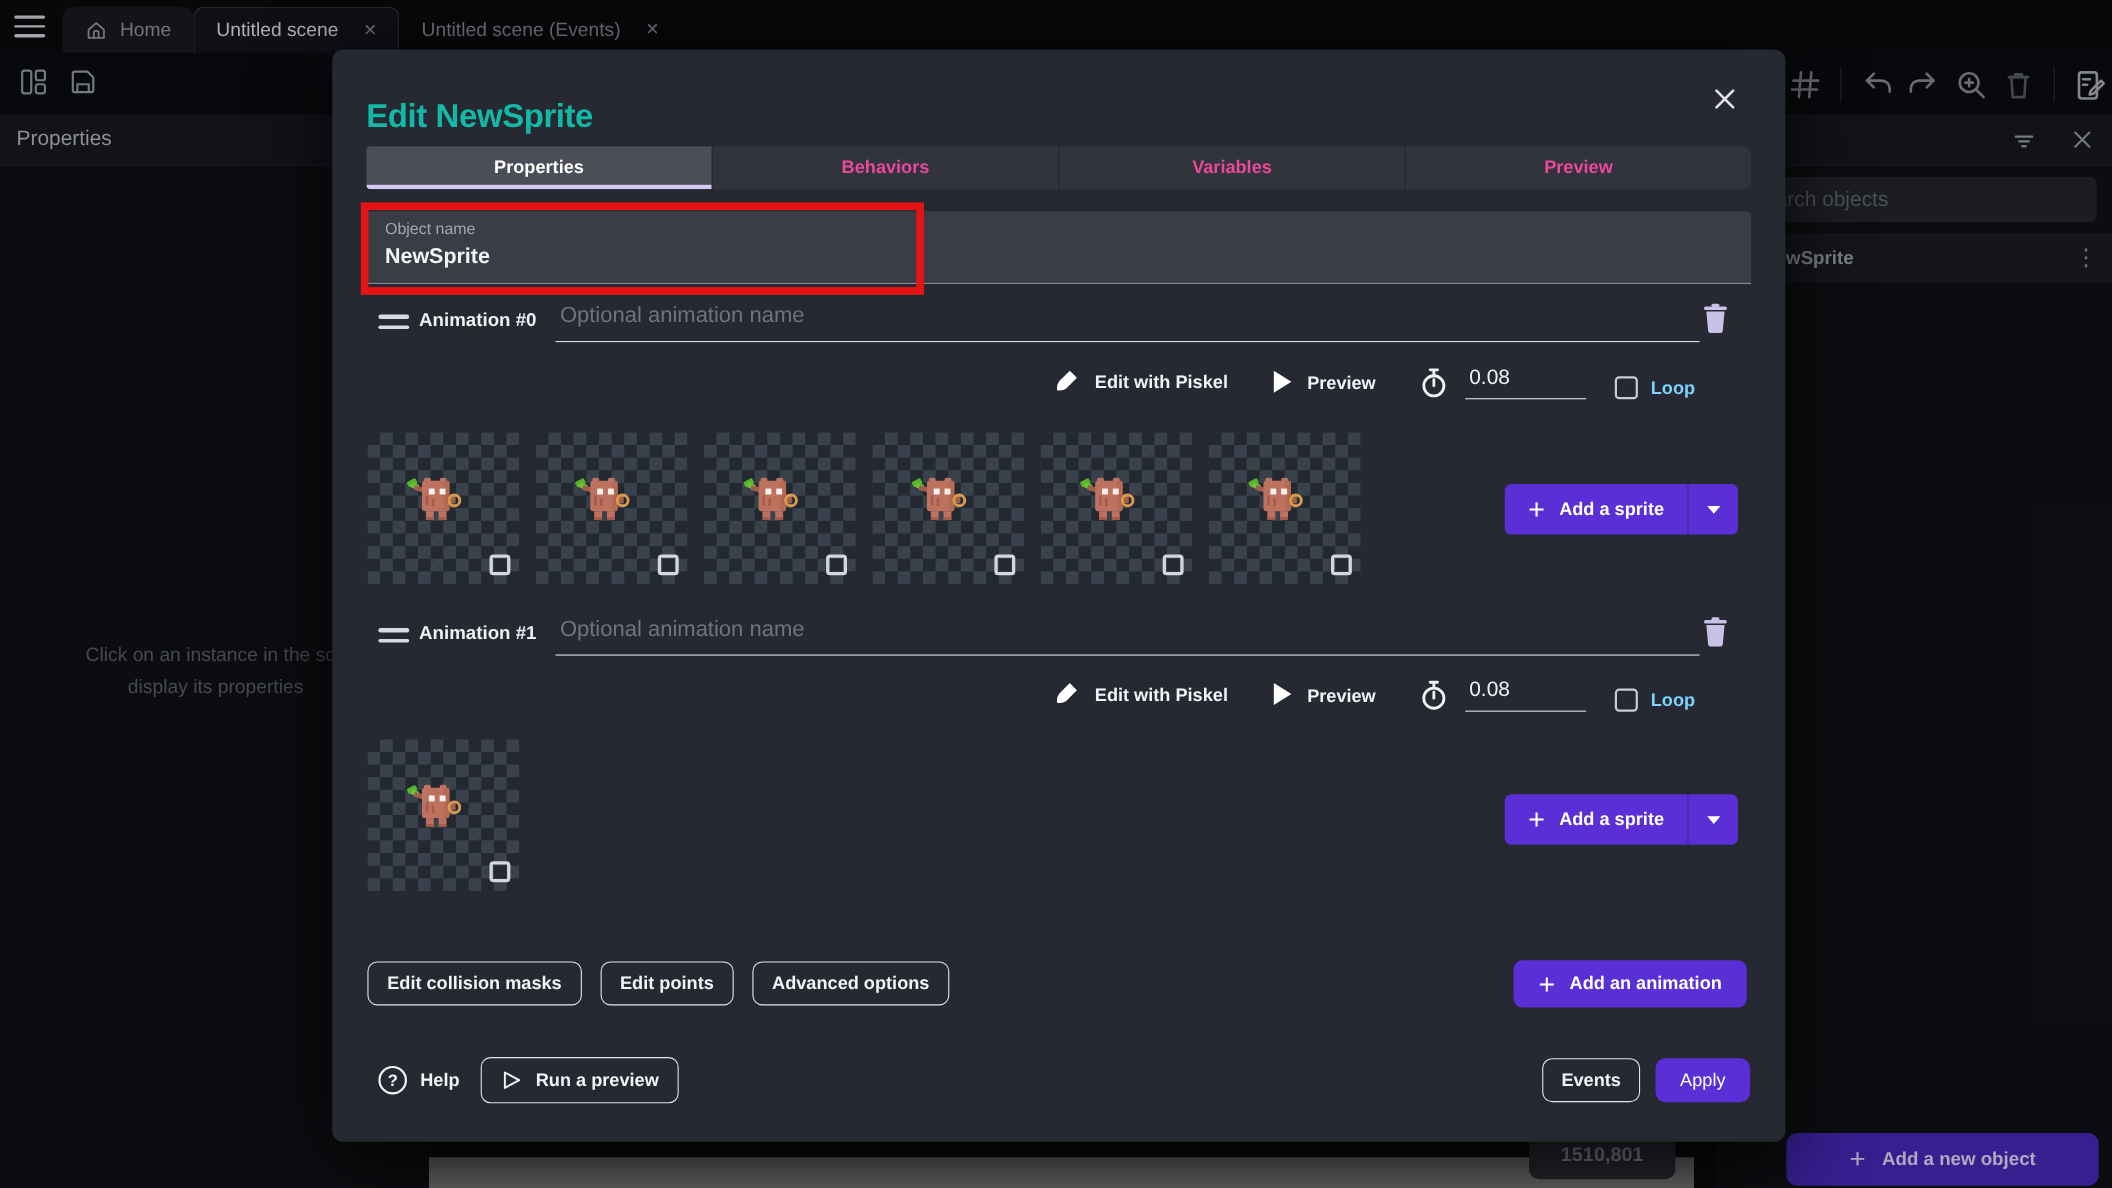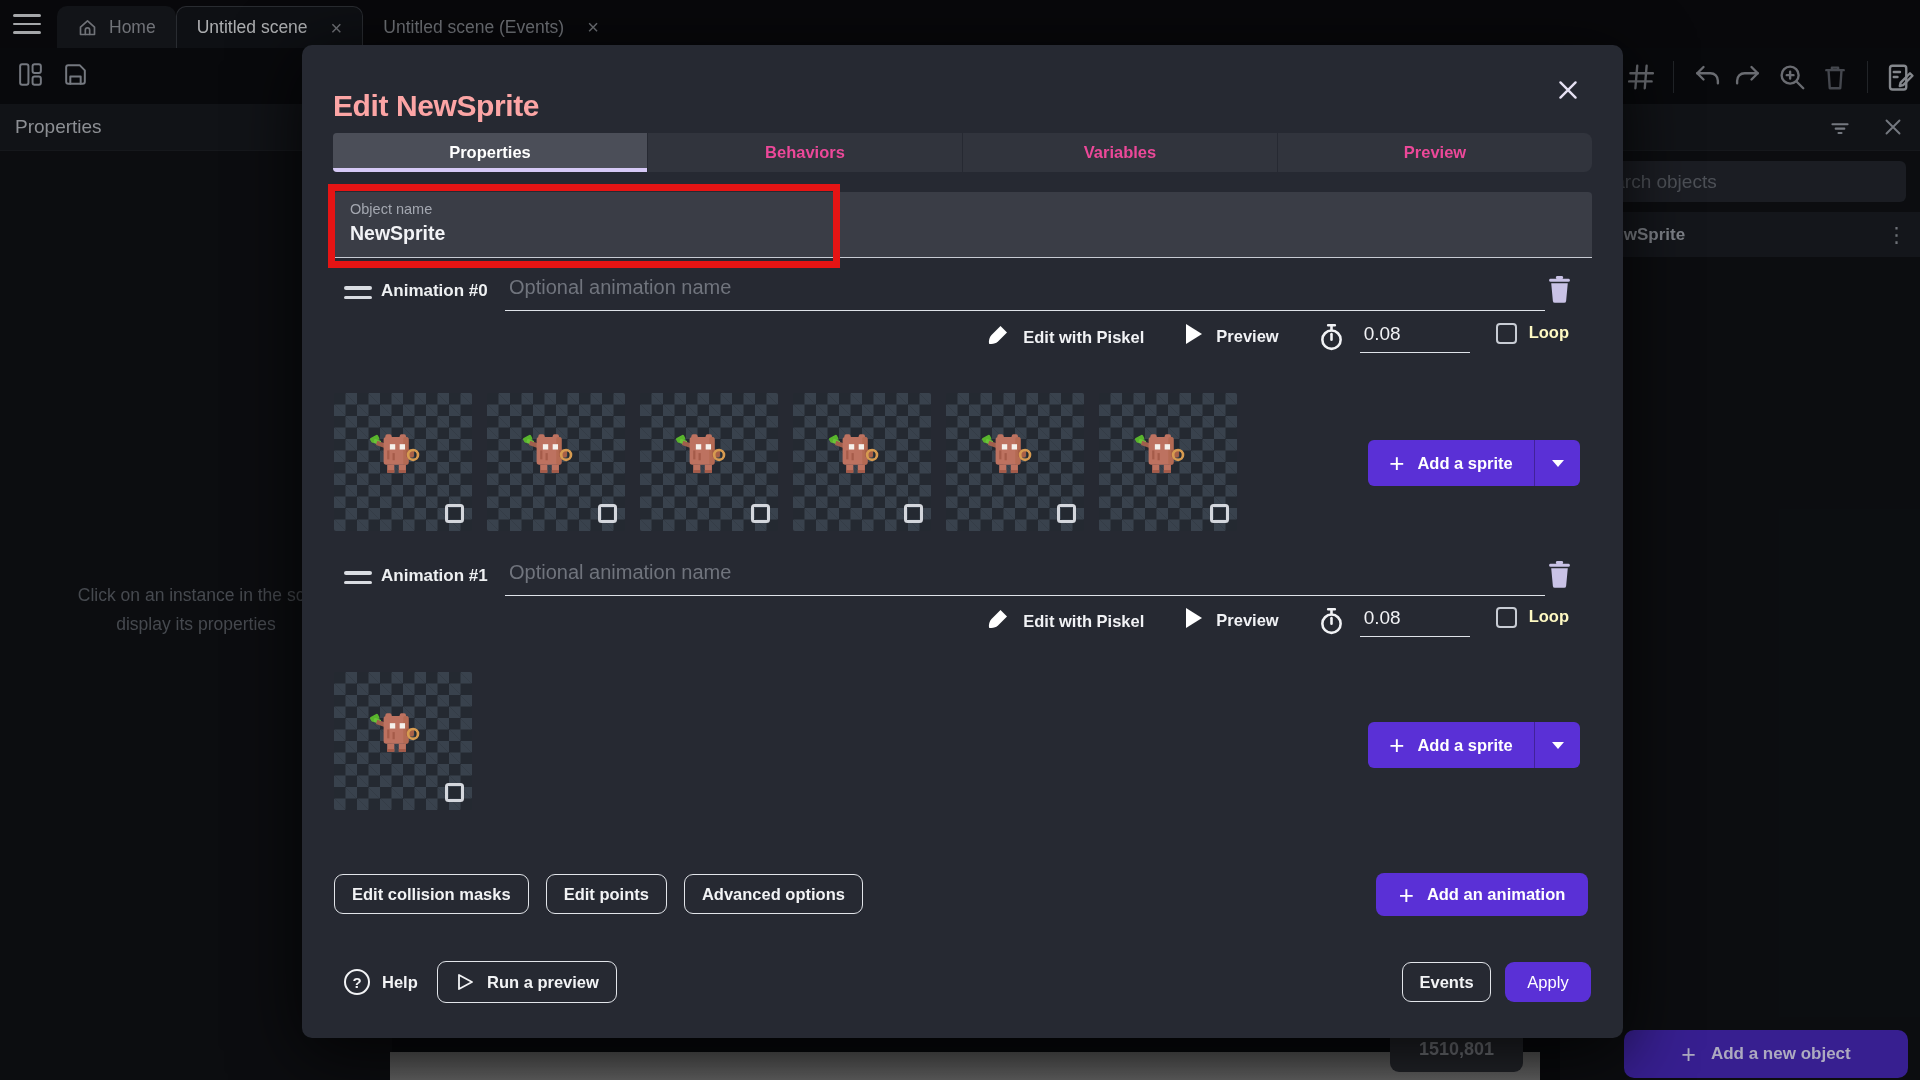--- a/index.html
+++ b/index.html
@@ -42,21 +42,21 @@
   
   .canvas-strip { position:absolute; left:390px; top:1052px; width:1150px; height:28px; background:linear-gradient(180deg,#6b6b6b,#7e7e7e); }
   .coords-badge { position:absolute; left:1390px; top:1026px; width:133px; height:46px; background:#2b2d34; border-radius:9px; color:#8f939a; font-weight:700; font-size:18px; display:flex; align-items:center; justify-content:center; }
   .add-new-object { position:absolute; left:1624px; top:1030px; width:284px; height:48px; background:var(--accent_dim,#4527b5); border-radius:10px; color:#d9d5f0; font-weight:700; font-size:17px; display:flex; align-items:center; justify-content:center; gap:15px; }
   .add-new-object .plus { font-size:25px; font-weight:400; }
 
   .overlay { position:absolute; inset:0; background:rgba(0,0,0,0.2); z-index:10; }
 
   
   .dialog { position:absolute; left:302px; top:45px; width:1321px; height:993px; background:var(--dialog_bg,#262932); border-radius:10px; box-shadow:0 14px 70px rgba(0,0,0,0.8); z-index:20; }
-  .dlg-title { position:absolute; left:31px; top:44px; font-size:30px; font-weight:700; letter-spacing:-0.4px; color:#fca5a5; }
+  .dlg-title { position:absolute; left:31px; top:44px; font-size:30px; font-weight:700; letter-spacing:-0.4px; color:#14b8a6; }
   .dlg-close { position:absolute; left:1247px; top:26px; width:38px; height:38px; display:flex; align-items:center; justify-content:center; color:#e6e1f3; }
   .dlg-tabs { position:absolute; left:31px; top:88px; width:1259px; height:39px; display:flex; background:#31343d; border-radius:4px 8px 8px 4px; overflow:hidden; }
   .dlg-tab { flex:1; display:flex; align-items:center; justify-content:center; font-weight:700; font-size:16.5px; color:#ec4899; position:relative; }
   .dlg-tab + .dlg-tab { border-left:1px solid #262932; }
   .dlg-tab.active { background:#4b4e58; color:#ffffff; }
   .dlg-tab.active::after { content:""; position:absolute; left:0; right:0; bottom:0; height:4px; background:var(--tab_underline,#d6c9f6); }
 
   .name-field { position:absolute; left:31px; top:147px; width:1259px; height:66px; background:#3a3d46; border-bottom:1px solid #c7cbd3; border-radius:4px 4px 0 0; padding:9px 17px 0; }
   .name-field label { display:block; font-size:14.5px; color:#a3a7b0; }
   .name-field input { width:100%; background:transparent; border:none; color:#f2f3f6; font-size:19.5px; font-weight:700; padding-top:5px; }
@@ -64,27 +64,27 @@
 
   .anim-head { position:absolute; left:31px; width:1259px; height:44px; }
   .drag { position:absolute; left:11px; top:13px; width:28px; }
   .drag i { display:block; height:3.6px; border-radius:2px; background:#d9dce2; margin-bottom:6px; }
   .anim-title { position:absolute; left:48px; top:8px; font-weight:700; font-size:17px; color:#eef0f2; white-space:nowrap; }
   .anim-name { position:absolute; left:172px; top:0; width:1040px; height:38px; background:transparent; border:none; border-bottom:1.5px solid #dfe3e9; color:#e8eaee; font-size:20px; padding:0 4px 8px; }
   .anim-name::placeholder { color:#70747d; }
   .trash-btn { position:absolute; left:1214px; top:2px; color:#c9c2e6; }
   .trash-btn svg { fill:currentColor; display:block; }
 
-  .anim-controls { position:absolute; left:48px; width:1219px; height:40px; display:flex; align-items:flex-start; justify-content:flex-end; }
+  .anim-controls { position:absolute; left:20px; width:1219px; height:40px; display:flex; align-items:flex-end; justify-content:flex-end; }
   .ctrl { display:flex; align-items:center; gap:13px; color:#f1f2f5; font-weight:700; font-size:16.5px; }
   .ctrl + .ctrl { margin-left:40px; }
   .stopwatch { margin-left:38px; color:#f1f2f5; }
   .time { margin-left:14px; width:110px; background:transparent; border:none; border-bottom:1.5px solid #dfe3e9; color:#f1f2f5; font-size:19px; padding:0 4px 7px; }
   .checkbox { margin-left:26px; width:21px; height:21px; border:2.5px solid #c8ccd4; border-radius:4px; display:inline-block; }
-  .loop-lb { margin-left:12px; font-weight:700; font-size:16.5px; color:#fef9c3; }
+  .loop-lb { margin-left:12px; font-weight:700; font-size:16.5px; color:#7dd3fc; }
 
   .frames { position:absolute; left:32px; display:flex; gap:15px; }
   .frame { width:138px; height:138px; position:relative; border-radius:2px;
     background-color:#242931;
     background-image:
       linear-gradient(45deg,#39424d 25%,transparent 25%,transparent 75%,#39424d 75%),
       linear-gradient(45deg,#39424d 25%,transparent 25%,transparent 75%,#39424d 75%);
     background-size:23px 23px;
     background-position:0 0,11.5px 11.5px; }
   .frame .pig { position:absolute; left:46%; top:44%; transform:translate(-50%,-50%); }

